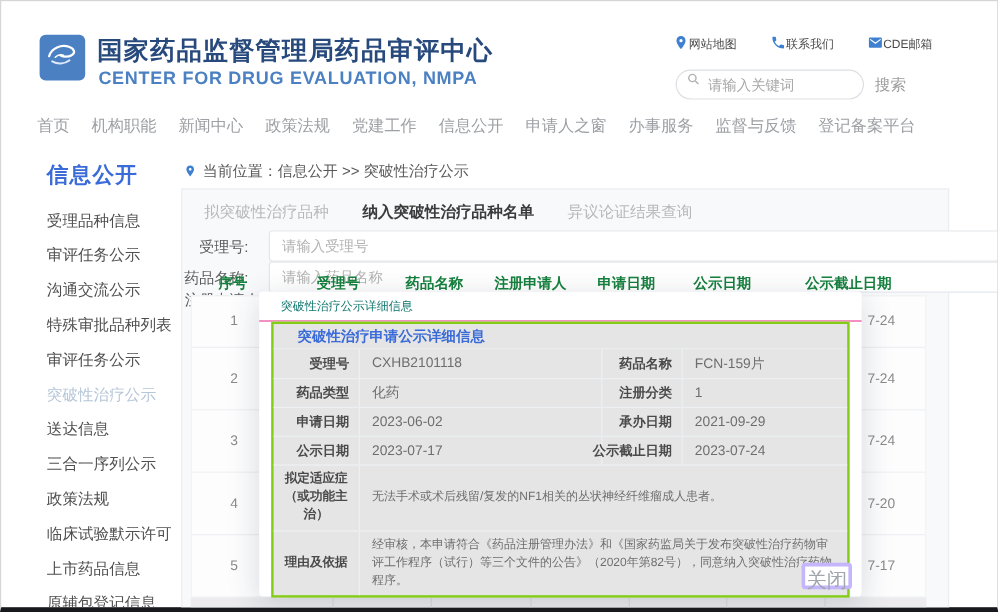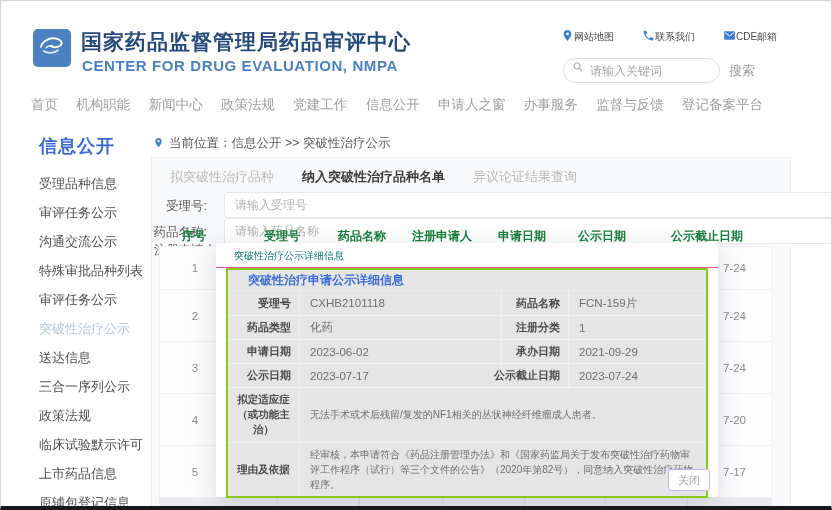--- a/index.html
+++ b/index.html
@@ -62,21 +62,21 @@
   .m-l { font-size:11px; font-weight:bold; color:#4a4a4a; text-align:right; padding-right:8px; border-right:1px solid #edf0f2; display:flex; align-items:center; justify-content:flex-end; white-space:nowrap; }
   .m-l1 { width:72px; }
   .m-l2 { width:68px; border-left:1px solid #edf0f2; }
   .m-v { font-size:11.5px; color:#6e6e6e; padding-left:10px; display:flex; align-items:center; }
   .m-v1 { width:201px; }
   .m-v2 { flex:1; }
   .m-fl { width:72px; font-size:10.5px; font-weight:bold; color:#4a4a4a; text-align:center; padding:4px 2px; border-right:1px solid #edf0f2; display:flex; align-items:center; justify-content:center; line-height:1.45; }
   .m-fv { flex:1; font-size:10px; color:#6e6e6e; line-height:15px; padding:4px 12px 4px 10px; display:flex; align-items:center; }
   .r5 { min-height:33px; }
   .r6 { min-height:39px; }
-  .m-close { position:absolute; right:8px; bottom:6px; width:42px; height:22px; background:#fff; border:1px solid #c4b5fd; border-radius:3px; font-size:11px; color:#a0a6ad; cursor:pointer; font-family:inherit; }
+  .m-close { position:absolute; right:8px; bottom:6px; width:42px; height:22px; background:#fff; border:3px solid #c4b5fd; border-radius:3px; font-size:17px; color:#a0a6ad; cursor:pointer; font-family:inherit; }
 </style>
 </head>
 <body>
 
 <div id="frame">
 
   <div class="logo">
     <span>
       <svg width="34" height="34" viewBox="0 0 40 40">
         <path d="M7 21c2-8 12-12 20-9 5 2 6 6 2 8-3 2-8 2-11 0" fill="none" stroke="#fff" stroke-width="2.2" stroke-linecap="round"></path>

